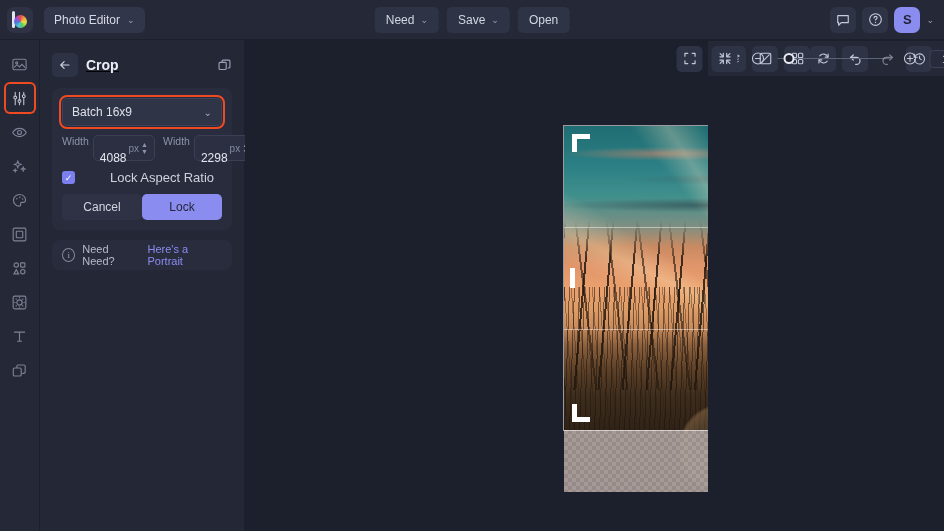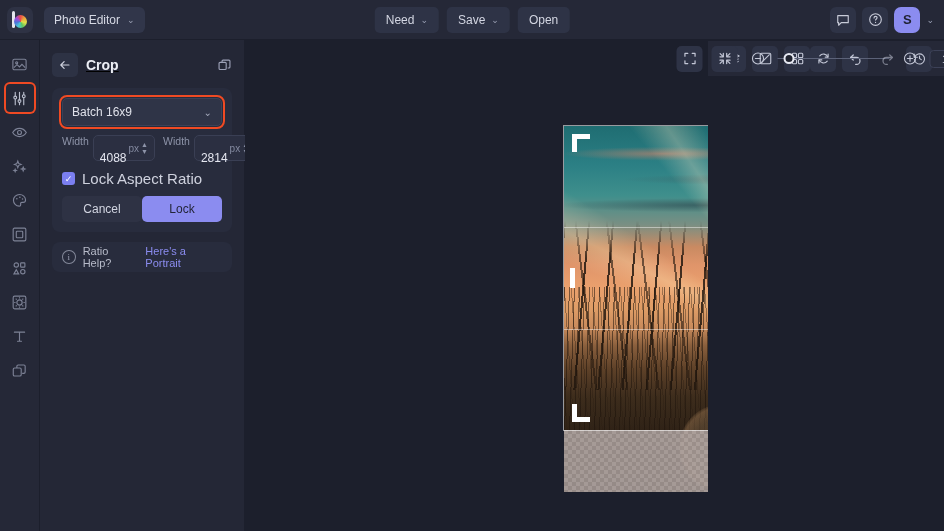--- a/index.html
+++ b/index.html
@@ -136,21 +136,21 @@
   .numval { font-size:12px;color:#e4e6ef;margin-top:19px; }
   .numunit { font-size:10px;color:#848aa0; }
   .spin { margin-left:auto; display:flex;flex-direction:column; gap:1px; color:#8d93a8; cursor:pointer;}
   .spin span{ font-size:7px; line-height:6px; }
 
   .check-row{ display:flex;align-items:center;gap:7px; cursor:pointer;}
   .cb {
     width:13px;height:13px;border-radius:3px;background:#7b7ff0;
     display:flex;align-items:center;justify-content:center;color:#fff;font-size:9px;
   }
-  .check-label{ font-size:15px; color:#cfd2de; }
+  .check-label{ font-size:13px; color:#cfd2de;margin-left:28px; }
 
   .btn-row{ display:flex;gap:0; }
   .btn {
     flex:1;height:26px;border-radius:5px; display:flex;align-items:center;justify-content:center;
     font-size:12px;cursor:pointer;
   }
   .btn.cancel{ background:#2e3244;color:#d2d5e1; }
   .btn.apply{ background:#8b8cf0;color:#232539; }
 
   .help-card{
@@ -459,21 +459,21 @@
               <span class="numunit">px</span>
               <span class="spin">
                 <span>▲</span>
                 <span>▼</span>
               </span>
             </div>
           </div>
           <div class="wh-col">
             <div class="field-label">Width</div>
             <div class="numbox">
-              <span class="numval">2814</span>
+              <span class="numval">2298</span>
               <span class="numunit">px</span>
               <span class="spin">
                 <span>▲</span>
                 <span>▼</span>
               </span>
             </div>
           </div>
         </div>
 
         <div class="check-row">
@@ -482,21 +482,21 @@
         </div>
 
         <div class="btn-row">
           <div class="btn cancel">Cancel</div>
           <div class="btn apply">Lock</div>
         </div>
       </div>
 
       <div class="help-card">
         <span class="info-i">i</span>
-        <span class="help-txt">Ratio Help?</span>
+        <span class="help-txt">Need Need?</span>
         <span class="help-link">Here's a Portrait</span>
       </div>
     </div>
 
     <div class="canvas-col">
       <div class="canvas">
         <div class="stage">
           <div class="photo">
             <div class="clouds"></div>
             <div class="rays"></div>

